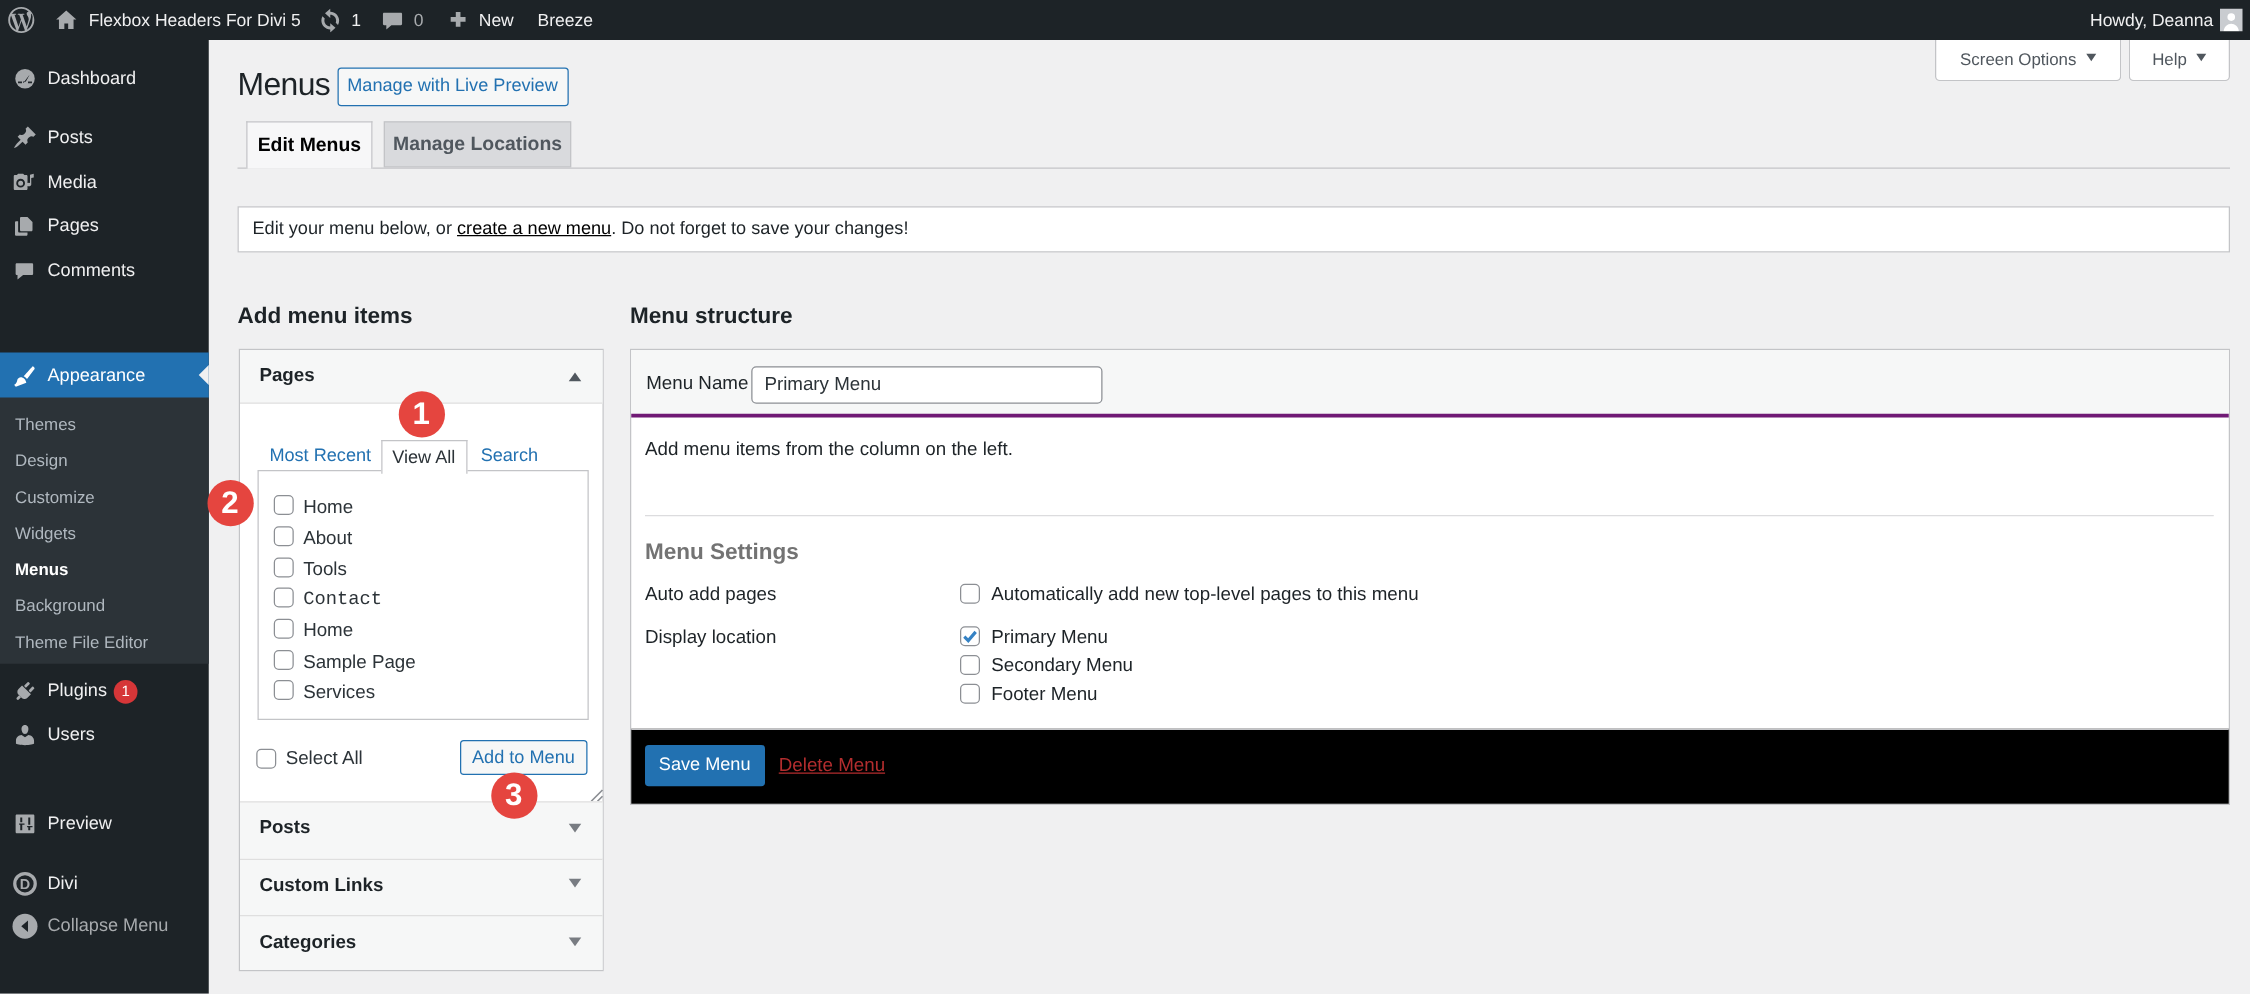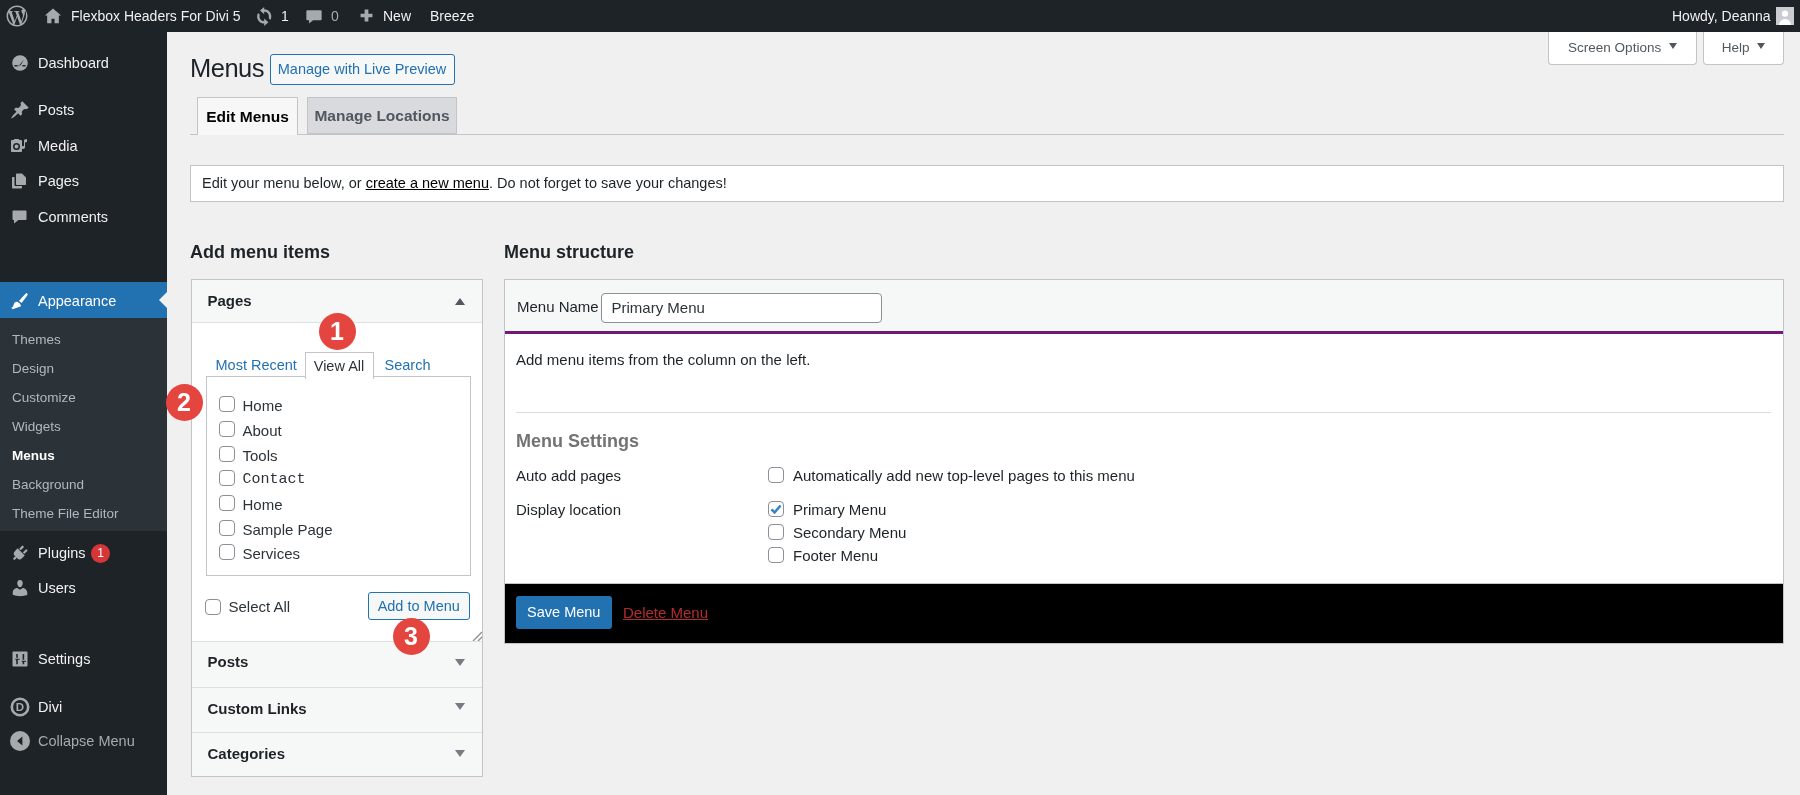--- a/index.html
+++ b/index.html
@@ -122,21 +122,21 @@
   <div class="mitem" style="top:538px;">
     <svg class="ico" viewBox="0 0 20 20">
         <path fill="#a7aaad" d="M10 9.25c-2.27 0-2.73-3.44-2.73-3.44C7 4.02 7.82 2 9.97 2c2.16 0 2.98 2.02 2.71 3.81 0 0-.41 3.44-2.68 3.44zm0 2.57L12.72 10c2.39 0 4.52 2.33 4.52 4.53v2.49s-3.65 1.13-7.24 1.13c-3.65 0-7.24-1.13-7.24-1.13v-2.49c0-2.25 1.94-4.48 4.47-4.48z"></path>
       </svg>
     <span class="lbl">Users</span>
   </div>
   <div class="mitem" style="top:608.5px;">
     <svg class="ico" viewBox="0 0 20 20">
         <path fill="#a7aaad" d="M16.5 2.5h-13c-.55 0-1 .45-1 1v13c0 .55.45 1 1 1h13c.55 0 1-.45 1-1v-13c0-.55-.45-1-1-1zM7.8 15.2H6.2v-4.4h1.6v4.4zm0-6.4H6.2V4.9h1.6v3.9zm-2.5.9v1.1h4.3V9.7H5.3zm8.9 5.5h-1.6v-2.4h1.6v2.4zm0-4.4h-1.6V4.9h1.6v5.9zm-2.5.9v1.1h4.3v-1.1h-4.3z" fill-rule="evenodd"></path>
       </svg>
-    <span class="lbl">Settings</span>
+    <span class="lbl">Preview</span>
   </div>
   <div class="mitem" style="top:657px;">
     <svg class="ico" viewBox="0 0 20 20">
         <circle cx="10" cy="10" r="8.2" fill="none" stroke="#a7aaad" stroke-width="2.6"></circle>
         <text x="10" y="14.2" font-size="11.5" font-weight="bold" fill="#a7aaad" text-anchor="middle" font-family="Liberation Sans, sans-serif">D</text>
       </svg>
     <span class="lbl">Divi</span>
   </div>
   <div class="mitem" style="top:691px; color:#a7aaad;">
     <div class="ico" style="border-radius:50%; background:#a7aaad;">

